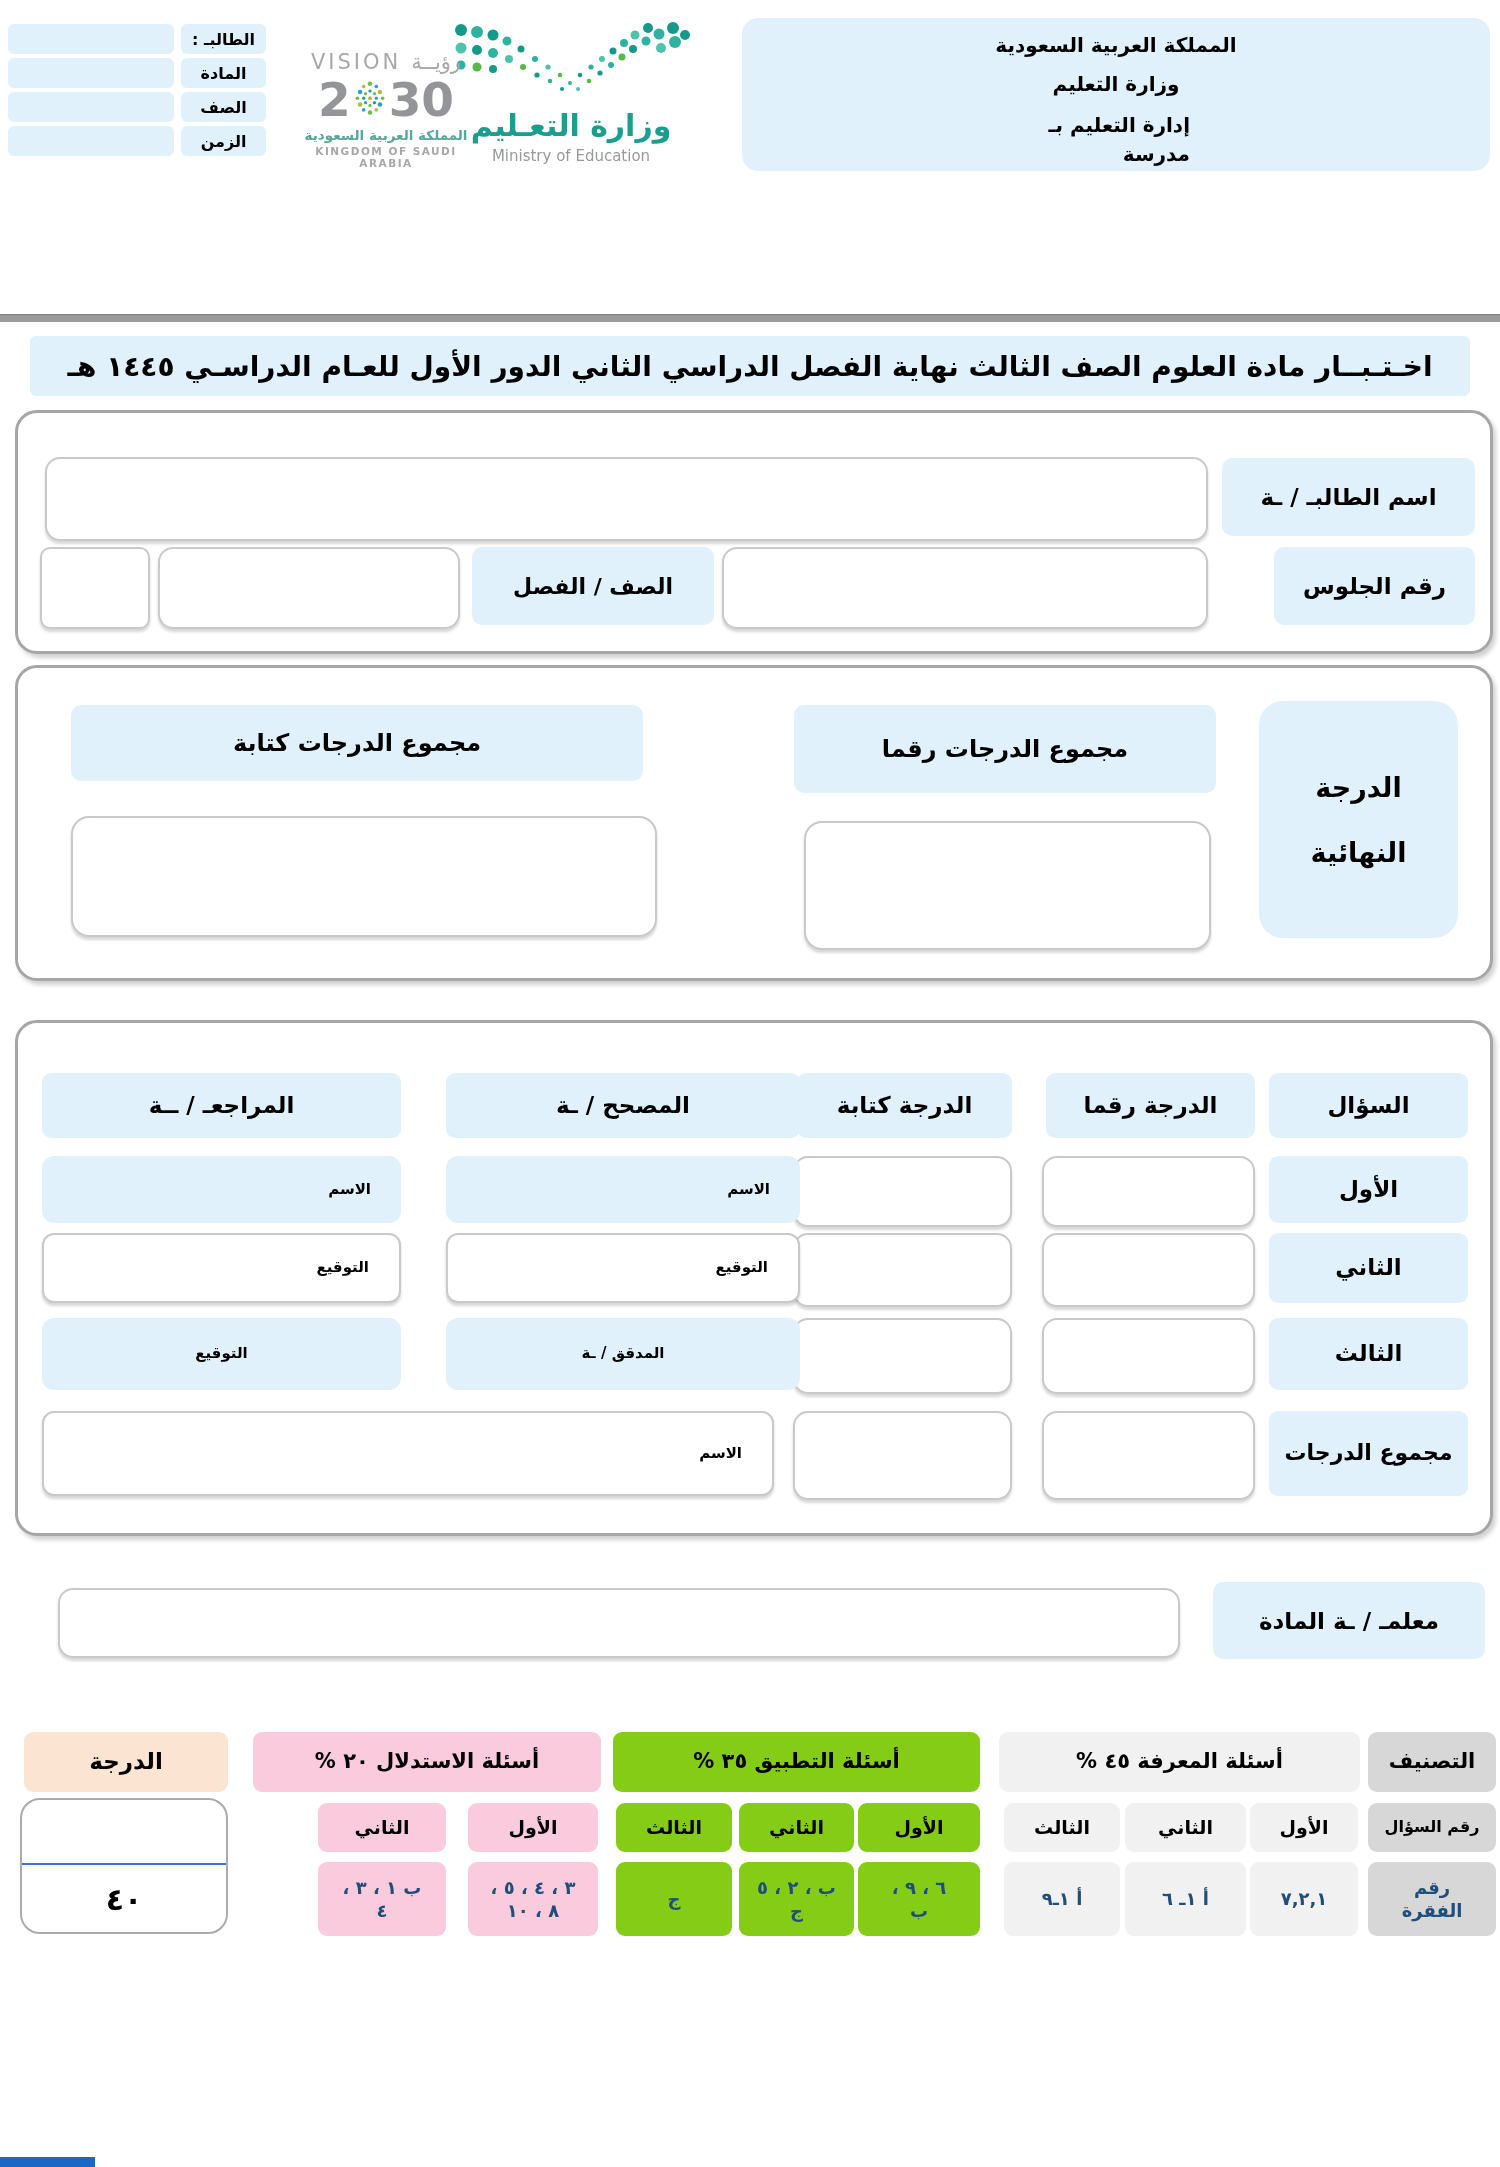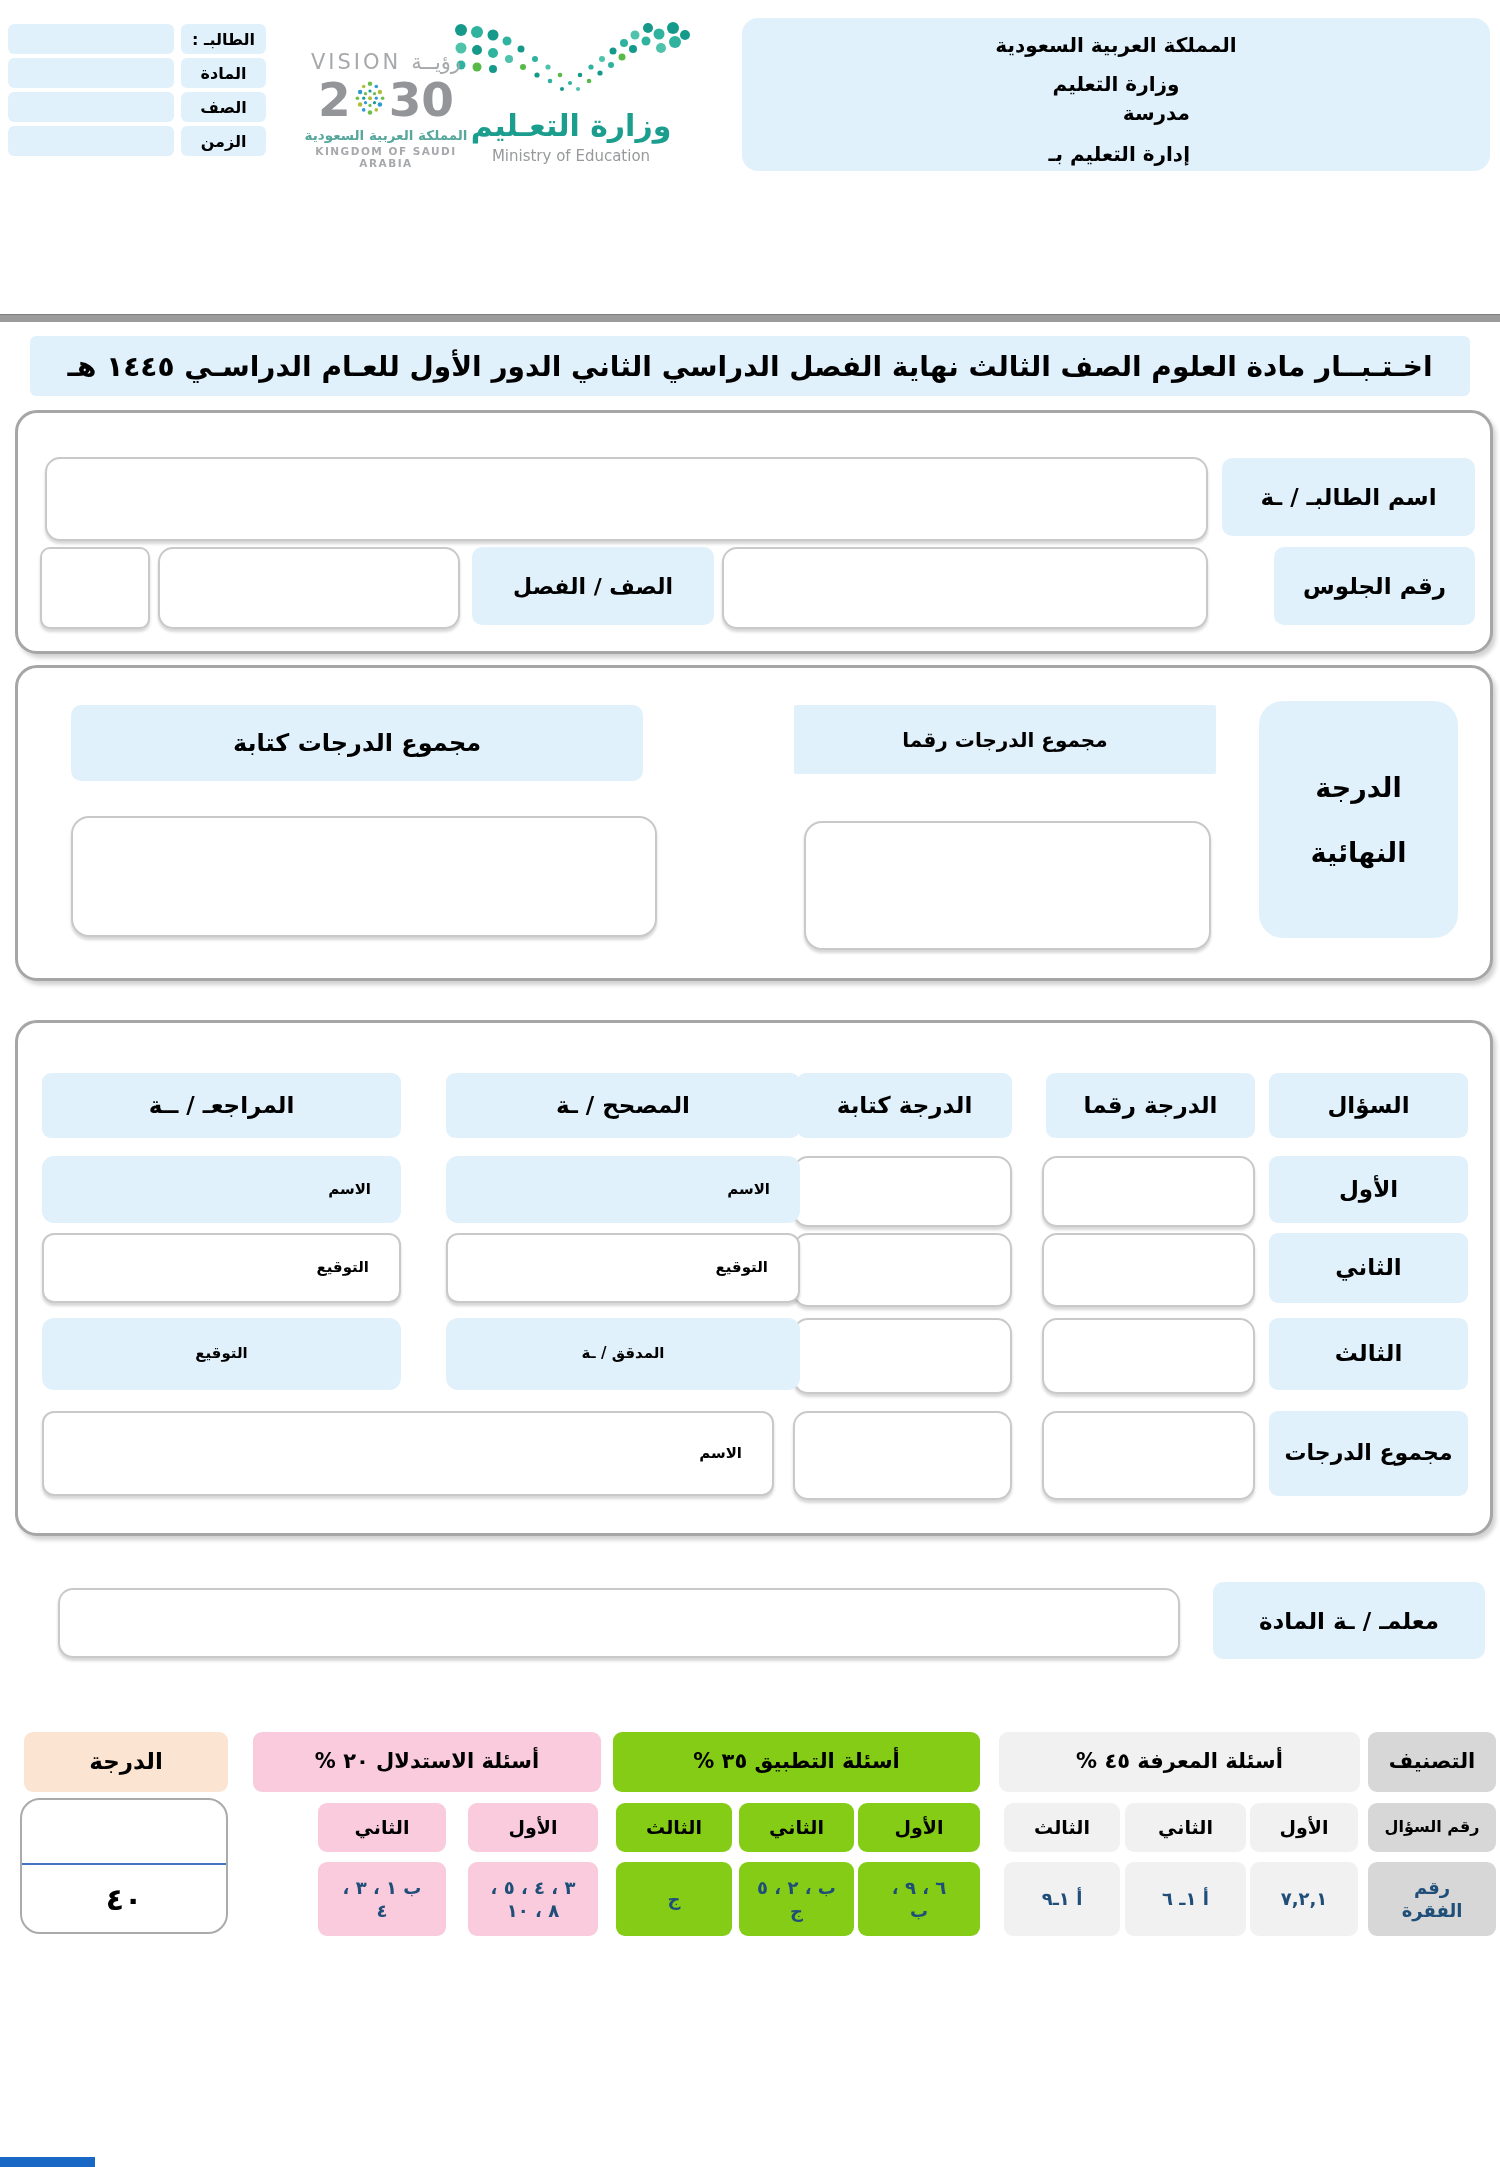--- a/index.html
+++ b/index.html
@@ -52,21 +52,21 @@
   #s1-seat-input{right:282px;top:134px;width:482px;height:78px;}
   #s1-class-label{right:776px;top:134px;width:242px;height:78px;border-radius:10px;font-size:22px;}
   #s1-class-input{right:1030px;top:134px;width:298px;height:78px;}
   #s1-square{right:1340px;top:134px;width:106px;height:78px;border-radius:10px;}
 
   
   #sec2{left:15px;top:665px;width:1472px;height:310px;}
   #s2-final{right:32px;top:33px;width:199px;height:237px;border-radius:24px;display:flex;
             flex-direction:column;align-items:center;justify-content:center;gap:34px;
             font-weight:bold;font-size:27px;}
-  #s2-num-label{right:274px;top:37px;width:422px;height:69px;border-radius:2px;font-size:20px;}
+  #s2-num-label{right:274px;top:37px;width:422px;height:88px;border-radius:10px;font-size:24px;}
   #s2-num-input{right:279px;top:153px;width:403px;height:125px;border-radius:18px;}
   #s2-writ-label{left:53px;top:37px;width:572px;height:76px;border-radius:10px;font-size:24px;}
   #s2-writ-input{left:53px;top:148px;width:582px;height:117px;border-radius:18px;}
 
   
   #sec3{left:15px;top:1020px;width:1472px;height:510px;}
   .c-q{right:22px;width:199px;} .c-n{right:235px;width:209px;} .c-w{right:478px;width:215px;}
   .c-c{right:690px;width:354px;} .c-r{left:24px;width:359px;} .c-span{right:716px;left:24px;}
   .r-h{top:50px;height:65px;} .r-1{top:133px;height:67px;} .r-2{top:210px;height:70px;}
   .r-3{top:295px;height:72px;} .r-4{top:388px;height:85px;}
@@ -209,22 +209,22 @@
       </svg>
       <span>30</span>
     </div>
     <div id="v-country-ar">المملكة العربية السعودية</div>
     <div id="v-country-en">KINGDOM OF SAUDI ARABIA</div>
   </div>
 
   <div class="a blue" id="authority">
     <div class="auth-c" id="auth-l1">المملكة العربية السعودية</div>
     <div class="auth-c" id="auth-l2">وزارة التعليم</div>
+    <div class="auth-r" id="auth-l3">إدارة التعليم بـ</div>
     <div class="auth-r" id="auth-l4">مدرسة</div>
-    <div class="auth-r" id="auth-l3">إدارة التعليم بـ</div>
   </div>
 
   <div class="a" id="divider"></div>
 
   <div class="a blue lbl" id="title-bar">اخـتـبــار مادة العلوم الصف الثالث  نهاية الفصل الدراسي الثاني الدور  الأول للعـام الدراسـي ١٤٤٥ هـ</div>
 
   <div class="sect" id="sec1">
     <div class="a blue lbl" id="s1-name-label">اسم الطالبـ / ـة</div>
     <div class="a wbox" id="s1-name-input"></div>
     <div class="a blue lbl" id="s1-seat-label">رقم الجلوس</div>

